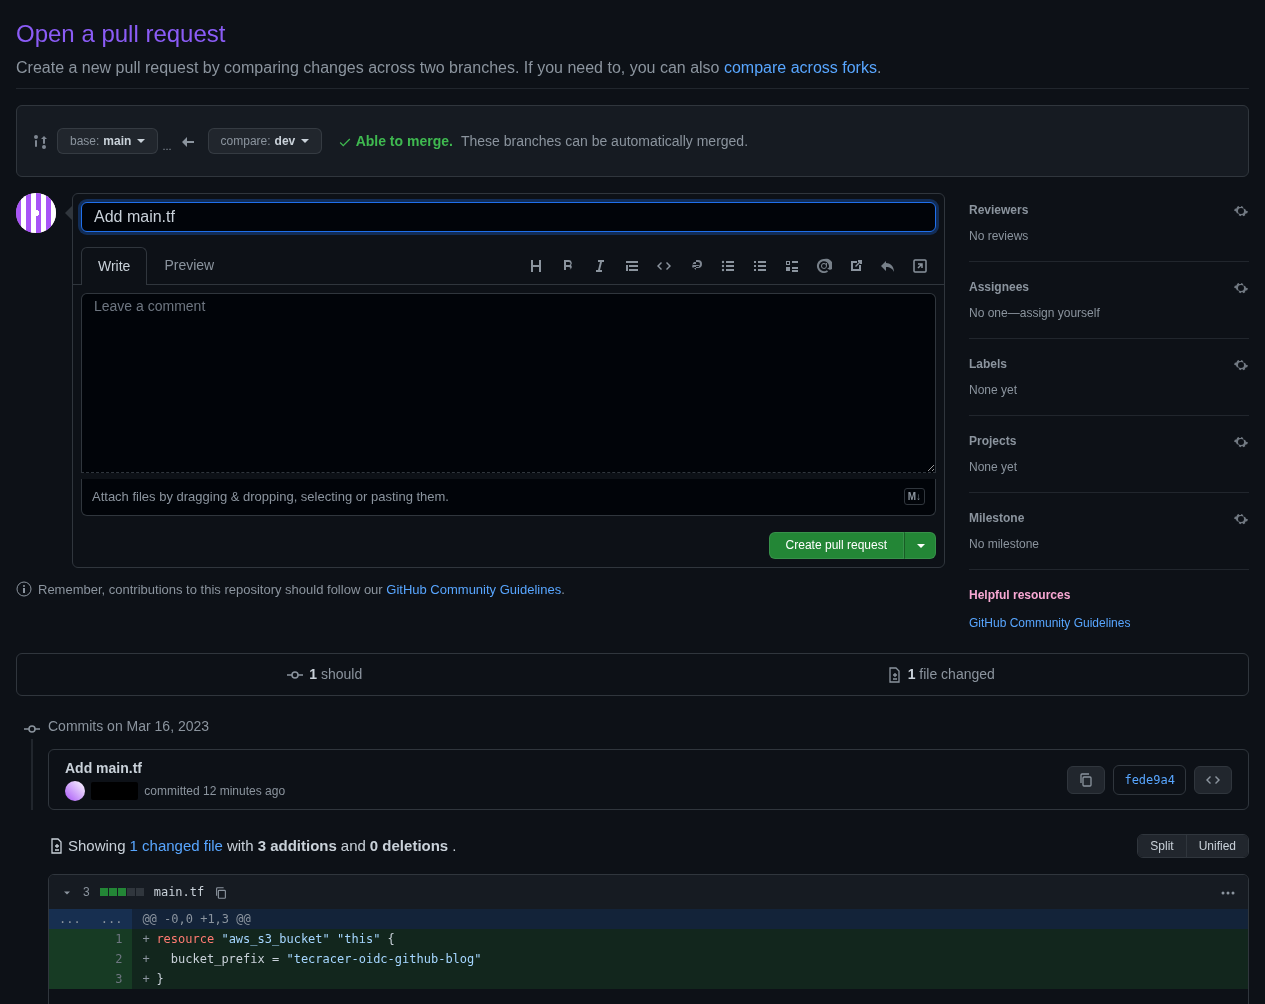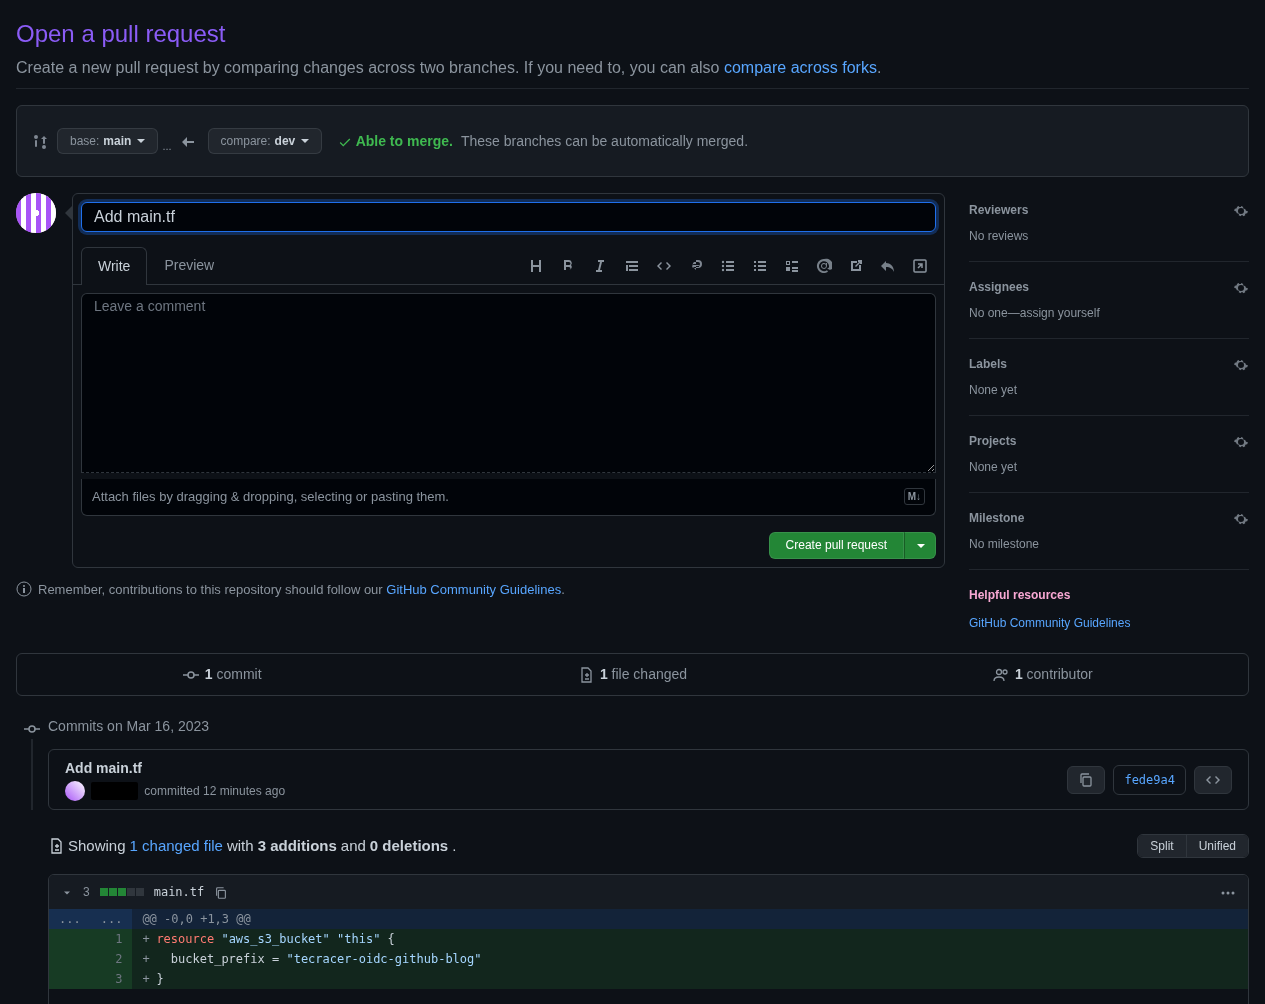--- a/index.html
+++ b/index.html
@@ -525,36 +525,28 @@
       </div>
     </div>
   </div>
 
   <div class="stats-bar">
     <div class="stat">
       <svg width="16" height="16" viewBox="0 0 16 16" fill="currentColor">
           <circle cx="8" cy="8" r="3" fill="none" stroke="currentColor" stroke-width="1.5"></circle>
           <path d="M0 8h5M11 8h5" stroke="currentColor" stroke-width="1.5"></path>
         </svg>
-      <span><strong>1</strong> <span>commit</span></span>
+      <span><strong>1</strong> <span>should</span></span>
     </div>
     <div class="stat">
       <svg width="16" height="16" viewBox="0 0 16 16" fill="none" stroke="currentColor" stroke-width="1.3">
           <path d="M4 1h6l3 3v11H4z"></path>
           <path d="M7 8h4M9 6v4M7 12h4"></path>
         </svg>
       <span><strong>1</strong> <span>file changed</span></span>
-    </div>
-    <div class="stat">
-      <svg width="16" height="16" viewBox="0 0 16 16" fill="currentColor">
-          <circle cx="6" cy="5" r="2.5" fill="none" stroke="currentColor" stroke-width="1.3"></circle>
-          <path d="M1 14c0-3 2-4 5-4s5 1 5 4" fill="none" stroke="currentColor" stroke-width="1.3"></path>
-          <circle cx="12" cy="5" r="2" fill="none" stroke="currentColor" stroke-width="1.3"></circle>
-        </svg>
-      <span><strong>1</strong> <span>contributor</span></span>
     </div>
   </div>
 
   <div class="timeline">
     <div class="timeline-line"></div>
     <span class="timeline-node">
       <svg width="16" height="16" viewBox="0 0 16 16" fill="currentColor">
           <circle cx="8" cy="8" r="3" fill="none" stroke="currentColor" stroke-width="1.5"></circle>
           <path d="M0 8h5M11 8h5" stroke="currentColor" stroke-width="1.5"></path>
         </svg>

